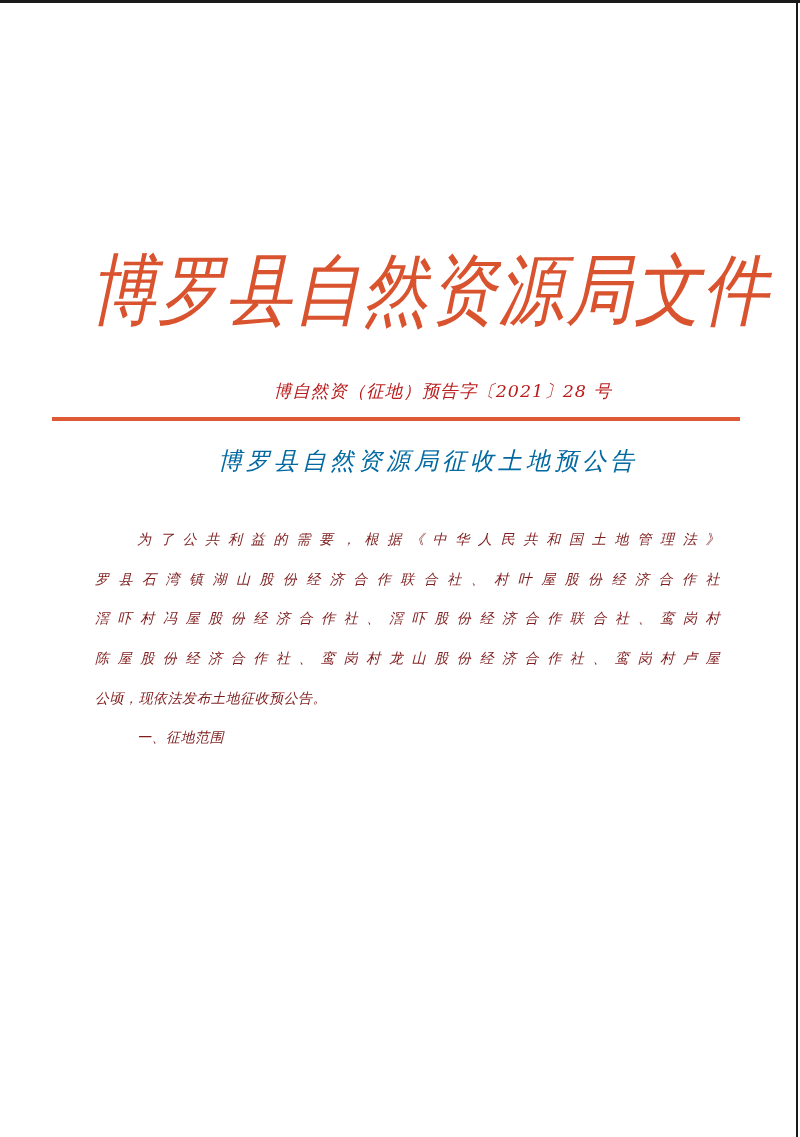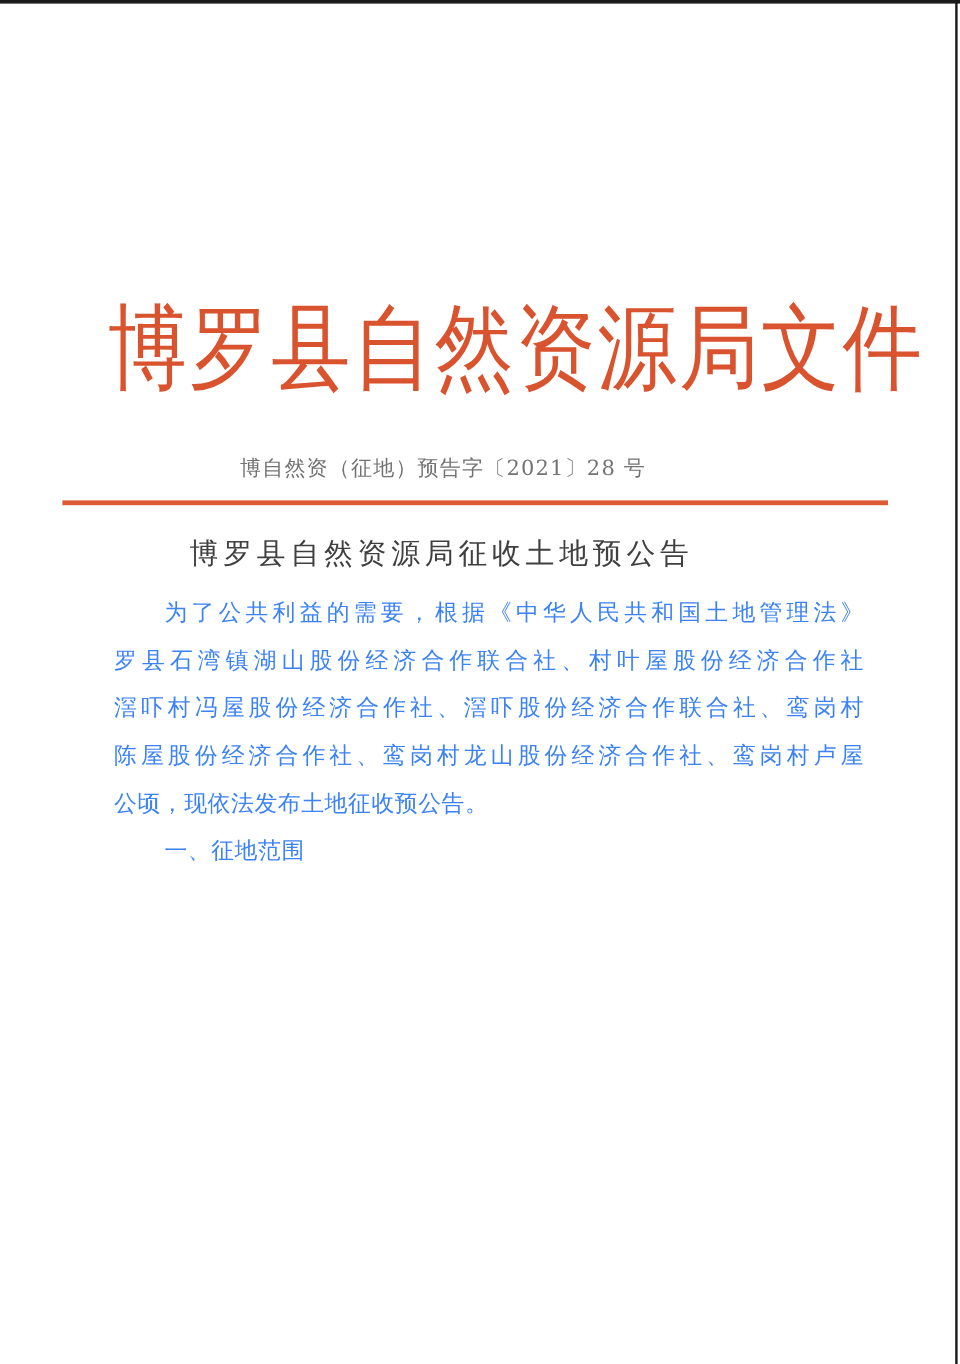--- a/index.html
+++ b/index.html
@@ -3,47 +3,47 @@
 <meta charset="utf-8">
 <style>
   html, body { margin: 0; padding: 0; }
   body {
     width: 800px; height: 1137px; overflow: hidden;
     background: #ffffff; position: relative;
     font-family: "DejaVu Serif", "Liberation Serif", serif;
   }
   .scan-top { position: absolute; left: 0; top: 0; width: 800px; height: 3px; background: #1a1a1a; }
   .scan-right { position: absolute; right: 2px; top: 0; width: 2px; height: 1137px; background: #1a1a1a; }
-  .page { position: absolute; left: 0; top: 0; width: 800px; height: 900px; }
+  .page { position: absolute; left: 0; top: 0; width: 800px; height: 900px; font-style: italic; }
   .doc-header {
     position: absolute; left: 90px; top: 238px; width: 620px;
     text-align: center; color: #d9532f;
     font-family: "DejaVu Serif", serif;
     font-size: 66px; line-height: 90px; letter-spacing: 2px;
     transform: scaleY(1.18); transform-origin: center top;
     white-space: nowrap;
   }
   .doc-number {
-    position: absolute; left: 200px; top: 378px; width: 400px;
-    text-align: left; color: #737373;
+    position: absolute; left: 212px; top: 378px; width: 400px;
+    text-align: right; color: #b91c1c;
     font-size: 17.5px; line-height: 26px; letter-spacing: 1px; white-space: nowrap;
   }
   .red-rule {
     position: absolute; left: 52px; top: 417px; width: 688px; height: 4px;
     background: #dd5a35;
   }
   .notice-title {
-    position: absolute; left: 158px; top: 443px; width: 500px;
-    text-align: left; color: #404040;
+    position: absolute; left: 138px; top: 443px; width: 500px;
+    text-align: right; color: #0369a1;
     font-family: "DejaVu Sans", sans-serif;
     font-size: 24px; line-height: 36px; letter-spacing: 4px; white-space: nowrap;
   }
   .body {
-    position: absolute; left: 95px; top: 492px; width: 625px;
-    color: #3b82f6; font-size: 19px; line-height: 39.7px;
+    position: absolute; left: 95px; top: 520px; width: 625px;
+    color: #7f1d1d; font-size: 14px; line-height: 39.7px;
   }
   .line {
     display: block; height: 39.7px; white-space: nowrap;
     text-align: justify; text-align-last: justify;
     letter-spacing: 0.5px;
   }
   .line.last { text-align-last: left; }
   .indent { padding-left: 42px; }
 </style>
 </head>

